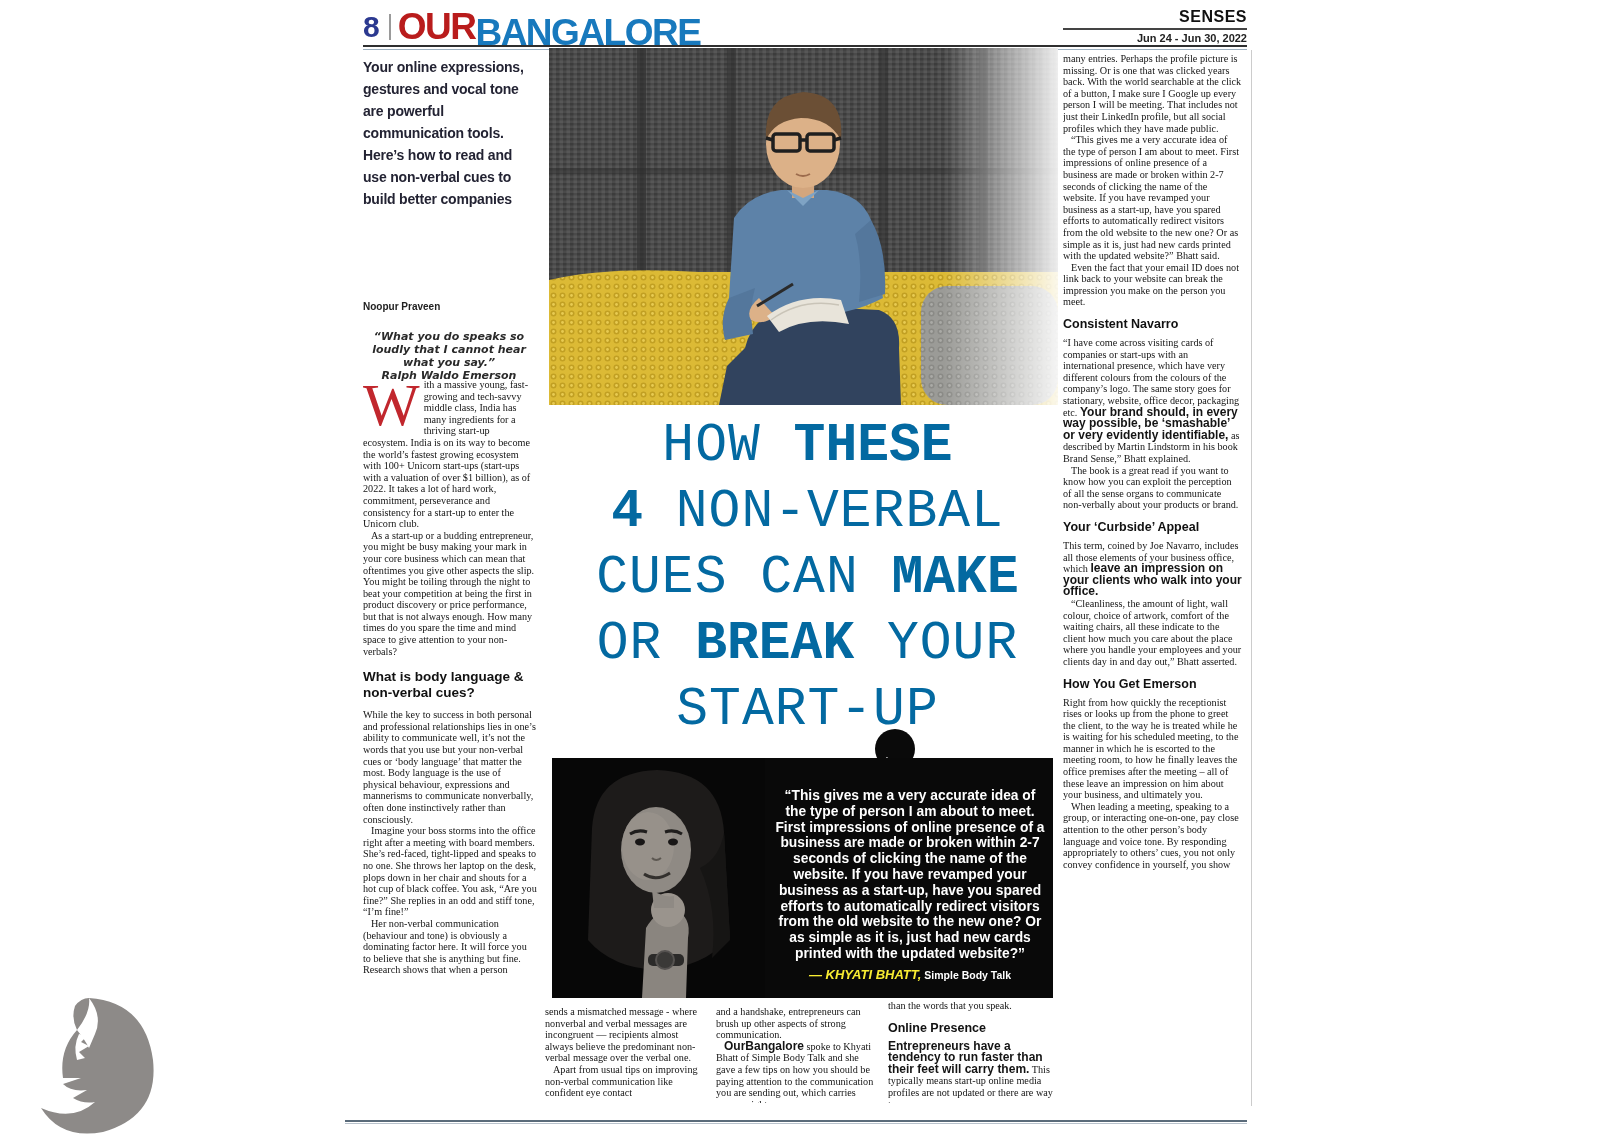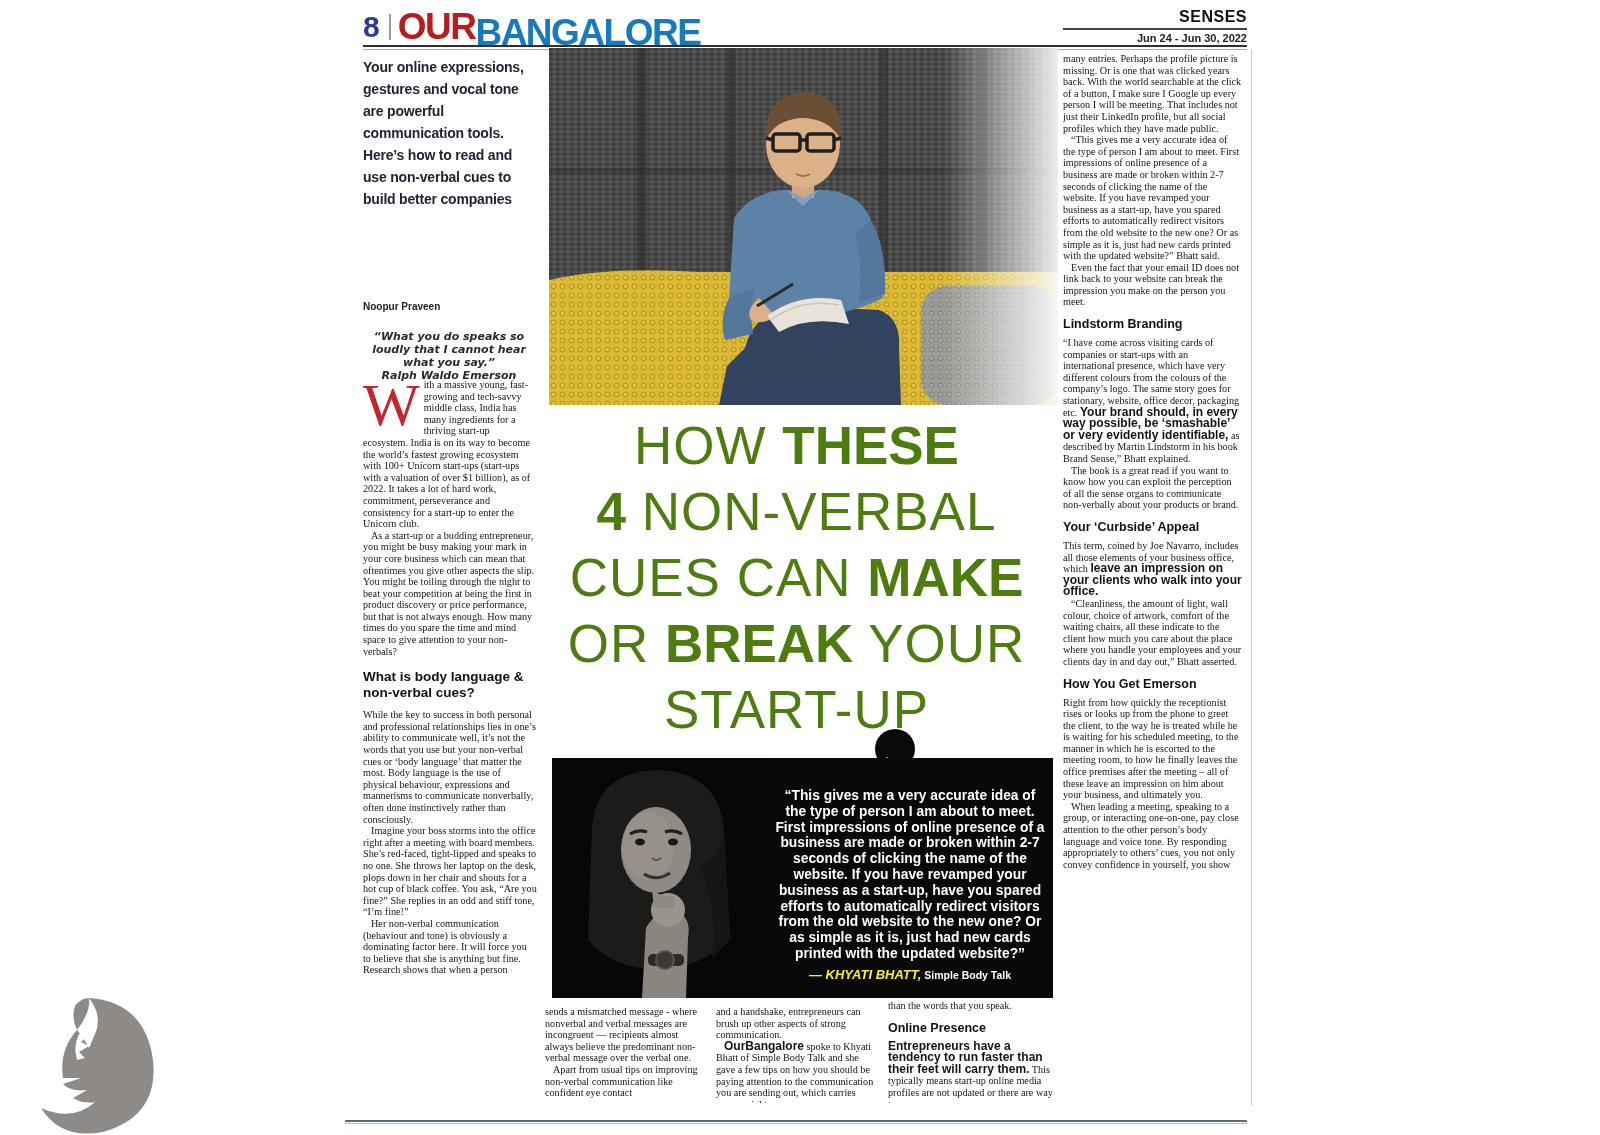--- a/index.html
+++ b/index.html
@@ -42,22 +42,22 @@
   .subhead { font-family:"Liberation Sans",sans-serif; font-weight:bold; color:#111;
              font-size:13.5px; line-height:16px; margin:12px 0 8px 0; }
   .subhead-sm { font-family:"Liberation Sans",sans-serif; font-weight:bold; color:#111;
                 font-size:12.5px; line-height:14px; margin:9px 0 6px 0; }
   .b-sans { font-family:"Liberation Sans",sans-serif; font-weight:bold; font-size:12px; }
 
   
   .photo-man { position:absolute; left:549px; top:48px; width:509px; height:357px; overflow:hidden; }
 
   
-  .headline { position:absolute; left:539px; top:413px; width:515px; text-align:center;
-              font-family:Liberation Sans, sans-serif; color:#4d7c0f;
+  .headline { position:absolute; left:550px; top:413px; width:515px; text-align:center;
+              font-family:Liberation Mono, monospace; color:#0369a1;
               font-size:53px; line-height:66px; font-weight:400; letter-spacing:1px; }
   .headline b { font-weight:800; letter-spacing:0; }
 
   
   .panel { position:absolute; left:552px; top:758px; width:501px; height:240px; background:#090909; }
   .photo-woman { position:absolute; left:0; top:0; width:213px; height:240px; overflow:hidden; }
   .bubble { position:absolute; left:872px; top:728px; width:48px; height:56px; }
   .pullquote { position:absolute; left:222px; top:30px; width:272px; text-align:center;
                font-family:"Liberation Sans",sans-serif; font-weight:bold; color:#ffffff;
                font-size:13.8px; line-height:15.8px; }
@@ -228,21 +228,21 @@
   <div class="bcol bcol3 body-col">
     <p>than the words that you speak.</p>
     <div class="subhead-sm">Online Presence</div>
     <p><span class="b-sans">Entrepreneurs have a tendency to run faster than their feet will carry them.</span><span> This typically means start-up online media profiles are not updated or there are way too</span></p>
   </div>
 
   <div class="right-col body-col">
     <p>many entries. Perhaps the profile picture is missing. Or is one that was clicked years back. With the world searchable at the click of a button, I make sure I Google up every person I will be meeting. That includes not just their LinkedIn profile, but all social profiles which they have made public.</p>
     <p class="ind">“This gives me a very accurate idea of the type of person I am about to meet. First impressions of online presence of a business are made or broken within 2-7 seconds of clicking the name of the website. If you have revamped your business as a start-up, have you spared efforts to automatically redirect visitors from the old website to the new one? Or as simple as it is, just had new cards printed with the updated website?” Bhatt said.</p>
     <p class="ind">Even the fact that your email ID does not link back to your website can break the impression you make on the person you meet.</p>
-    <div class="subhead-sm">Lindstorm Branding</div>
+    <div class="subhead-sm">Consistent Navarro</div>
     <p><span>“I have come across visiting cards of companies or start-ups with an international presence, which have very different colours from the colours of the company’s logo. The same story goes for stationary, website, office decor, packaging etc. </span><span class="b-sans">Your brand should, in every way possible, be ‘smashable’ or very evidently identifiable,</span><span> as described by Martin Lindstorm in his book Brand Sense,” Bhatt explained.</span></p>
     <p class="ind">The book is a great read if you want to know how you can exploit the perception of all the sense organs to communicate non-verbally about your products or brand.</p>
     <div class="subhead-sm">Your ‘Curbside’ Appeal</div>
     <p><span>This term, coined by Joe Navarro, includes all those elements of your business office, which </span><span class="b-sans">leave an impression on your clients who walk into your office.</span></p>
     <p class="ind">“Cleanliness, the amount of light, wall colour, choice of artwork, comfort of the waiting chairs, all these indicate to the client how much you care about the place where you handle your employees and your clients day in and day out,” Bhatt asserted.</p>
     <div class="subhead-sm">How You Get Emerson</div>
     <p>Right from how quickly the receptionist rises or looks up from the phone to greet the client, to the way he is treated while he is waiting for his scheduled meeting, to the manner in which he is escorted to the meeting room, to how he finally leaves the office premises after the meeting – all of these leave an impression on him about your business, and ultimately you.</p>
     <p class="ind">When leading a meeting, speaking to a group, or interacting one-on-one, pay close attention to the other person’s body language and voice tone. By responding appropriately to others’ cues, you not only convey confidence in yourself, you show</p>
   </div>
 

